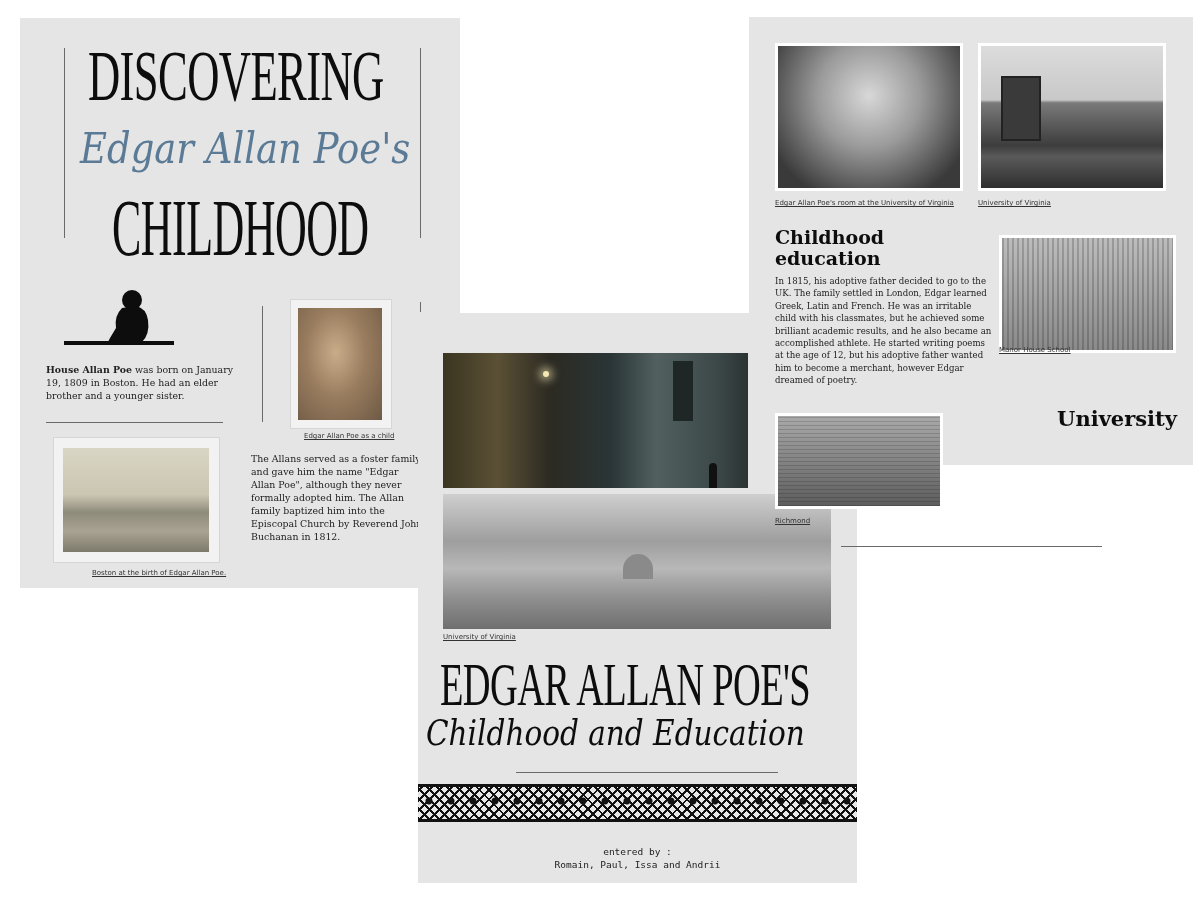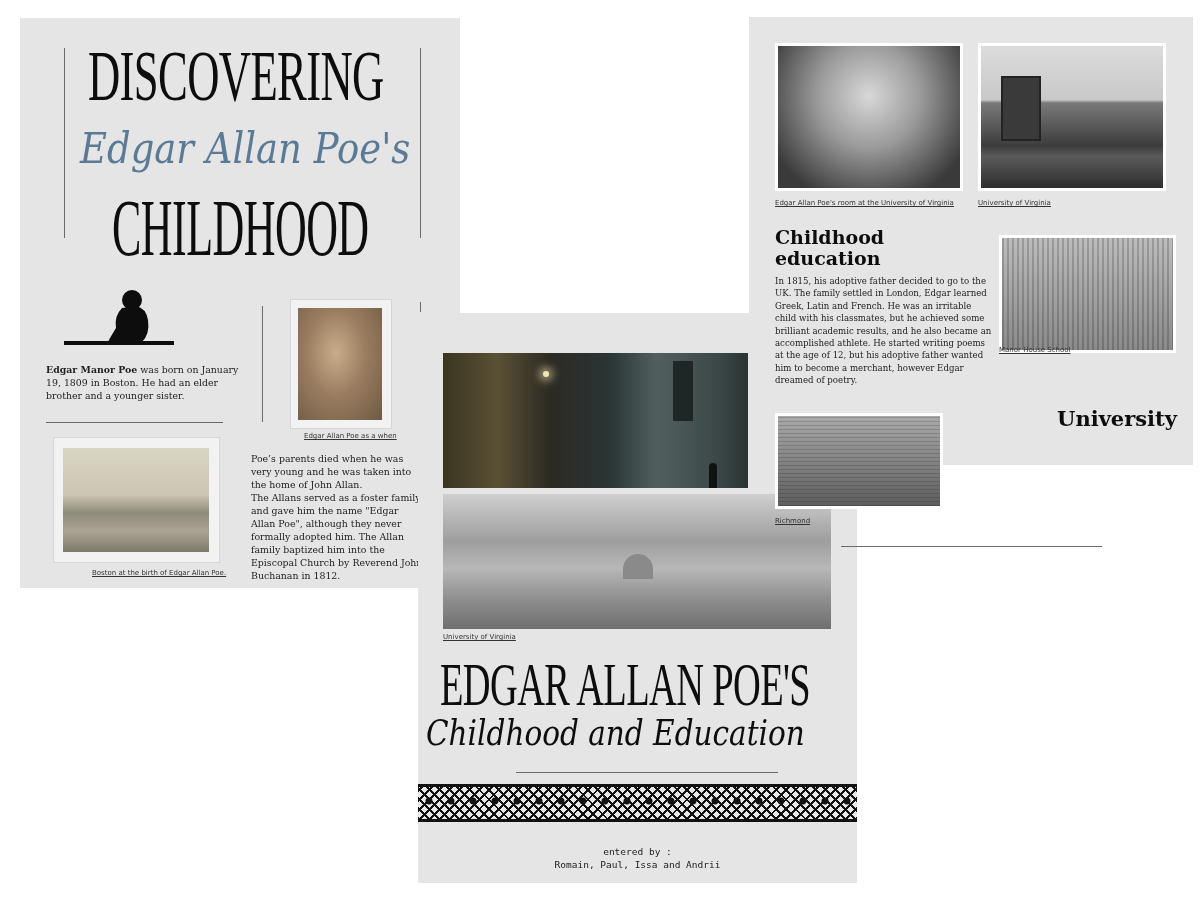--- a/index.html
+++ b/index.html
@@ -117,37 +117,36 @@
   <div class="abs script" style="left:60px; top:108px; font-size:42px; line-height:46px; color:#5a7a96; transform:scaleX(0.88); transform-origin:left top;">Edgar Allan Poe's</div>
   <div class="abs display" style="left:92px; top:170px; font-size:80px; line-height:80px; transform:scaleX(0.55);">CHILDHOOD</div>
 
   <svg class="silhouette" style="left:44px; top:268px;" width="110" height="62" viewBox="0 0 110 62">
     <circle cx="68" cy="14" r="10" fill="#0d0d0d"></circle>
     <path d="M58 22 Q50 30 52 42 L46 52 L44 56 L78 56 Q86 48 84 34 Q82 22 72 20 Z" fill="#0d0d0d"></path>
     <rect x="0" y="55" width="110" height="4" fill="#0d0d0d"></rect>
   </svg>
 
   <div class="abs body-text" style="left:26px; top:345px; width:195px;">
-    <b>Edgar Manor Poe</b><span> was born on January 19, 1809 in Boston. He had an elder brother and a younger sister.</span>
+    <b>House Allan Poe</b><span> was born on January 19, 1809 in Boston. He had an elder brother and a younger sister.</span>
   </div>
   <div class="hline" style="left:26px; top:404px; width:177px;"></div>
 
   <div class="vline" style="left:242px; top:288px; height:116px;"></div>
   <div class="vline" style="left:400px; top:284px; height:10px;"></div>
 
   <div class="frame" style="left:271px; top:282px; width:100px; height:128px;"></div>
   <div class="photo img-portrait" style="left:278px; top:290px; width:84px; height:112px;"></div>
-  <div class="abs caption" style="left:284px; top:414px;">Edgar Allan Poe as a when</div>
+  <div class="abs caption" style="left:284px; top:414px;">Edgar Allan Poe as a child</div>
 
   <div class="frame" style="left:34px; top:420px; width:165px; height:124px;"></div>
   <div class="photo img-boston" style="left:43px; top:430px; width:146px; height:104px;"></div>
   <div class="abs caption" style="left:72px; top:551px;text-align:right;">Boston at the birth of Edgar Allan Poe.</div>
 
   <div class="abs body-text" style="left:231px; top:434px; width:172px;">
-    <div>Poe’s parents died when he was very young and he was taken into the home of John Allan.</div>
     <div>The Allans served as a foster family and gave him the name "Edgar Allan Poe", although they never formally adopted him. The Allan family baptized him into the Episcopal Church by Reverend John Buchanan in 1812.</div>
   </div>
 </div>
 
 <div class="page" id="page-center">
   <div class="photo img-night" style="left:25px; top:40px; width:305px; height:135px;">
     <div style="position:absolute; left:100px; top:18px; width:6px; height:6px; border-radius:50%; background:#f4e7b5; box-shadow:0 0 8px 4px rgba(244,231,181,.6);"></div>
     <div style="position:absolute; left:230px; top:8px; width:20px; height:60px; background:#1f2626;"></div>
     <div style="position:absolute; left:266px; top:110px; width:8px; height:25px; background:#111; border-radius:4px 4px 0 0;"></div>
   </div>

